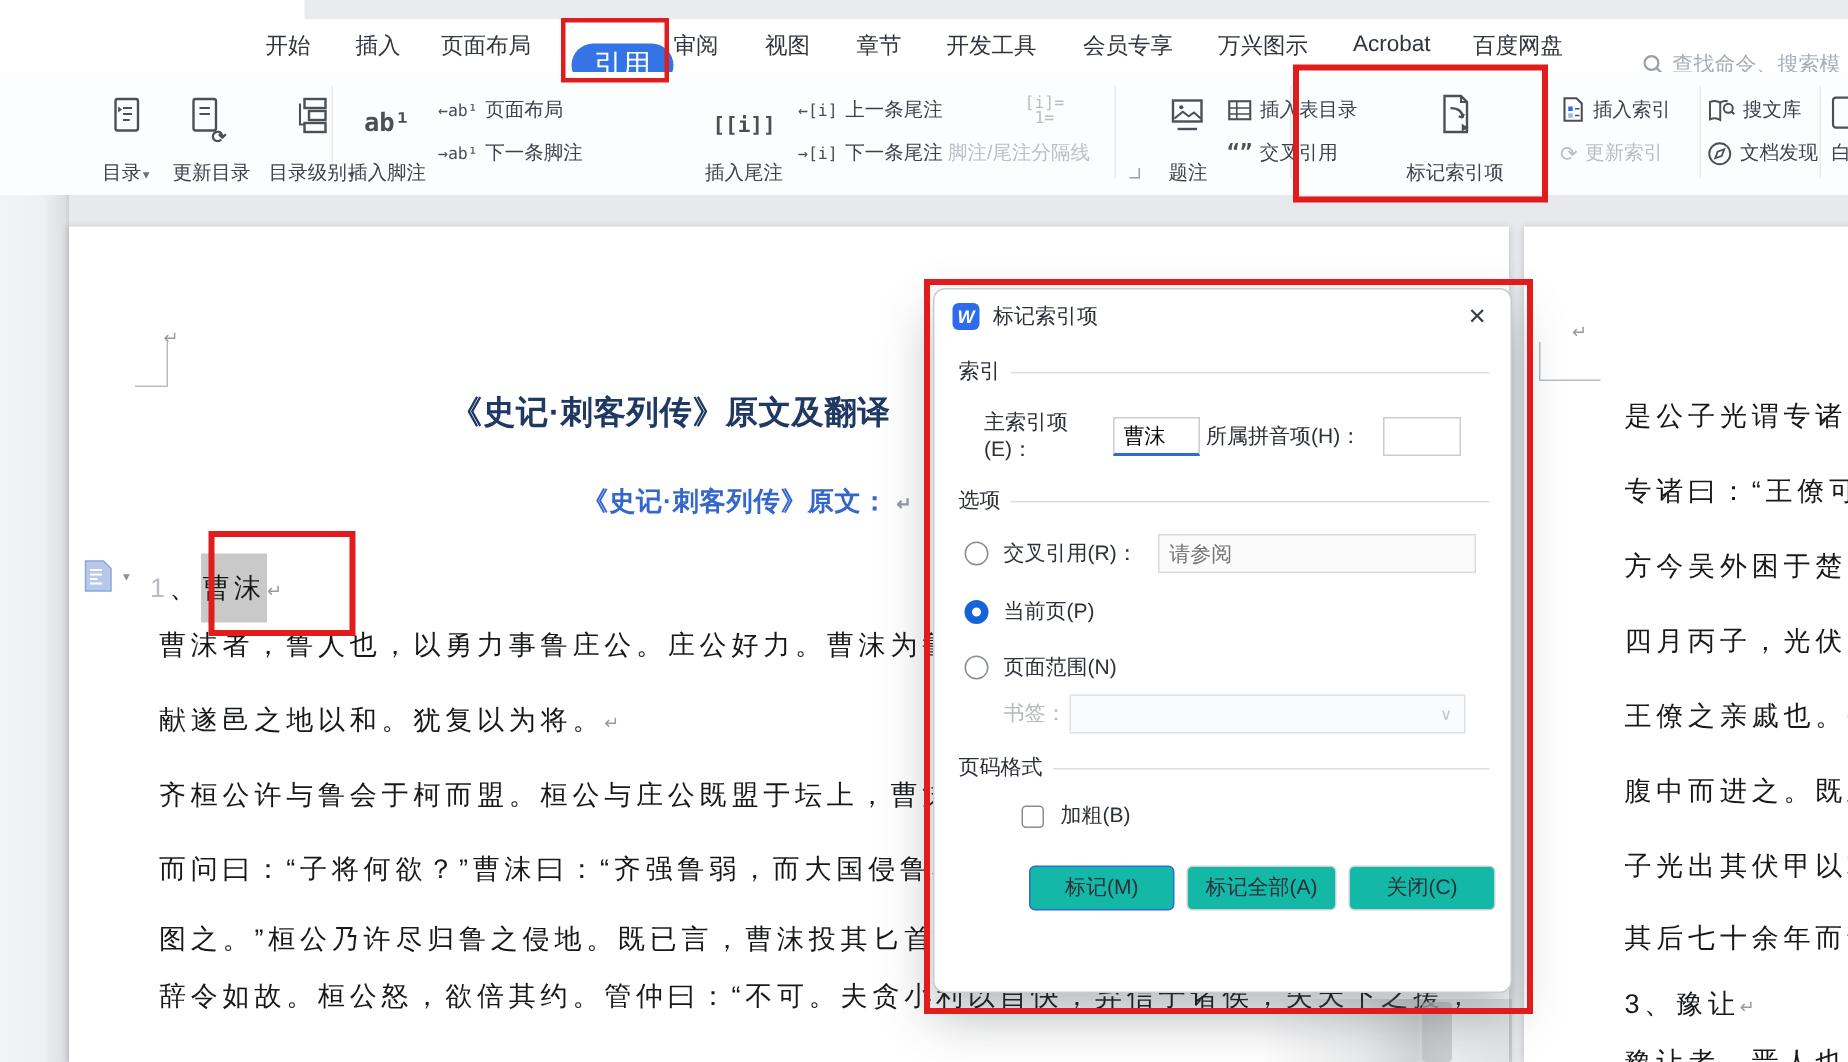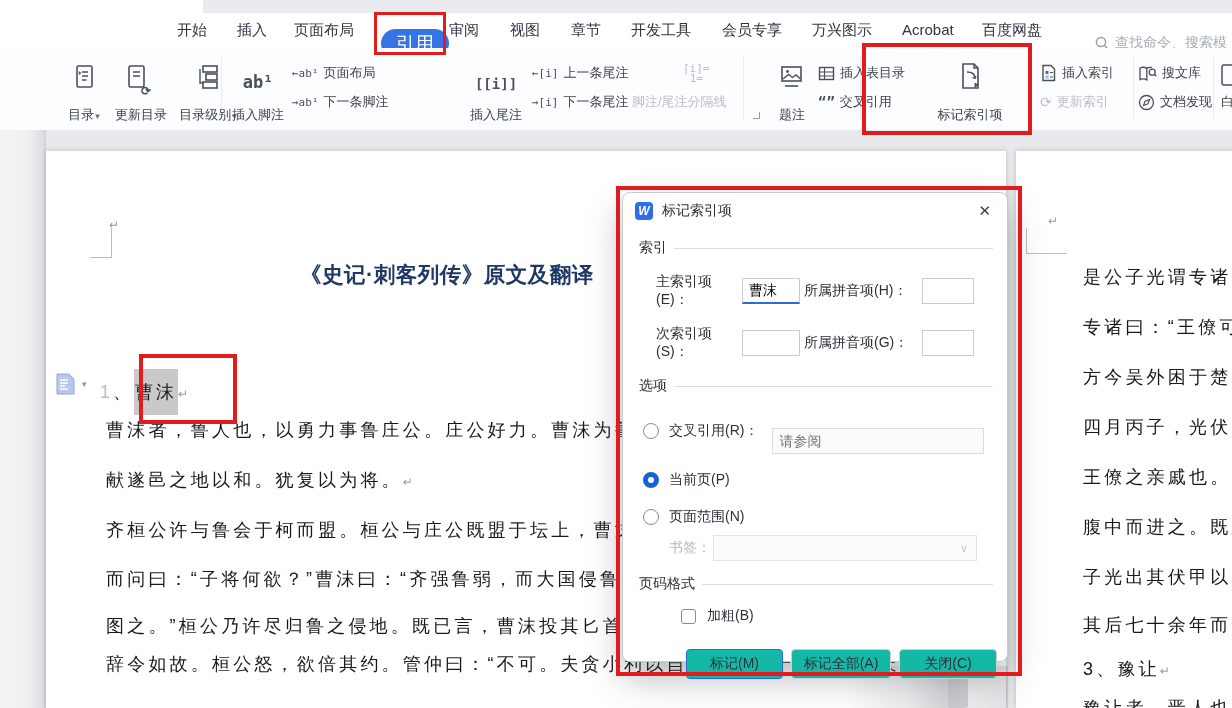--- a/index.html
+++ b/index.html
@@ -70,21 +70,21 @@
   .flab1{width:86px;}
   .flab2{width:118px;margin-left:4px;}
   .din{height:26px;border:1px solid #c9cdd3;background:#fff;font-size:14px;padding:0 6px;
     box-sizing:border-box;font-family:"Liberation Sans",sans-serif;outline:none;}
   .din.focus{border-bottom:2px solid #2a6bdb;}
   .w58{width:58px;}.w52{width:52px;}
   .orow{display:flex;align-items:center;margin:13px 0 0 20px;gap:10px;}
   .radio{width:16px;height:16px;border:1px solid #878d95;border-radius:50%;
     box-sizing:border-box;background:#fff;}
   .radio.sel{border:5px solid #1563d6;}
-  .din.disabled{background:#fbfbfc;border-color:#d9dce1;color:#b4b9c0;margin-top:20px;}
+  .din.disabled{background:#fbfbfc;border-color:#d9dce1;color:#b4b9c0;}
   .bkrow{display:flex;align-items:center;margin:9px 0 4px 46px;}
   .graylab{color:#b6bac0;}
   .combo{width:264px;height:26px;margin-left:2px;background:#fafbfc;border:1px solid #dfe2e6;
     box-sizing:border-box;display:flex;align-items:center;justify-content:flex-end;padding:0 8px;}
   .chev{color:#c3c7cc;font-size:11px;}
   .cbrow{display:flex;align-items:center;margin:14px 0 0 22px;gap:11px;padding-left:36px;}
   .cb{width:15px;height:15px;border:1px solid #878d95;border-radius:3px;background:#fff;
     box-sizing:border-box;}
   .btnrow{display:flex;margin:24px 0 0 63px;gap:8px;}
   .dbtn{height:30px;border:1px solid #ccd0d6;border-radius:4px;background:#14b8a6;font-size:14px;
@@ -298,20 +298,21 @@
 
   <div class="page page-left"></div>
   <div class="page page-right"></div>
 
   <span class="pilc" style="position:absolute;left:109px;top:218px">↵</span>
   <div class="corner-br" style="left:90px;top:228px"></div>
   <span class="pilc" style="position:absolute;left:1048px;top:214px">↵</span>
   <div class="corner-bl" style="left:1026px;top:228px"></div>
 
   <div class="doc-title">《史记·刺客列传》原文及翻译</div>
+  <div class="doc-subtitle"><span>《史记·刺客列传》原文：</span> <span class="pilc">↵</span></div>
 
   <div class="paste-btn">
     <svg width="21" height="24" viewBox="0 0 21 24">
         <path d="M2 2h12l5 5v15H2z" fill="#b7c8ea" stroke="#8fa6d6" stroke-width="1"></path>
         <path d="M5 8h8M5 11h8M5 14h5M5 17h8" stroke="#ffffff" stroke-width="1.4"></path>
       </svg>
     <span style="color:#8a9099;font-size:9px">▾</span>
   </div>
 
   <div class="heading">
@@ -349,26 +350,20 @@
     <div class="sect">
       <span>索引</span>
         <span class="rule"></span>
     </div>
     <div class="frow">
       <span class="flab1">主索引项(E)：</span>
       <input class="din w58 focus" value="曹沫" style="">
       <span class="flab2">所属拼音项(H)：</span>
       <input class="din w52" style="">
     </div>
-    <div class="frow">
-      <span class="flab1">次索引项(S)：</span>
-      <input class="din w58" style="">
-      <span class="flab2">所属拼音项(G)：</span>
-      <input class="din w52" style="">
-    </div>
 
     <div class="sect" style="margin-top:16px">
       <span>选项</span>
         <span class="rule"></span>
     </div>
     <div class="orow">
       <span class="radio"></span>
       <span>交叉引用(R)：</span>
       <input class="din disabled" style="width: 212px; margin-left: 4px;" placeholder="请参阅">
     </div>

